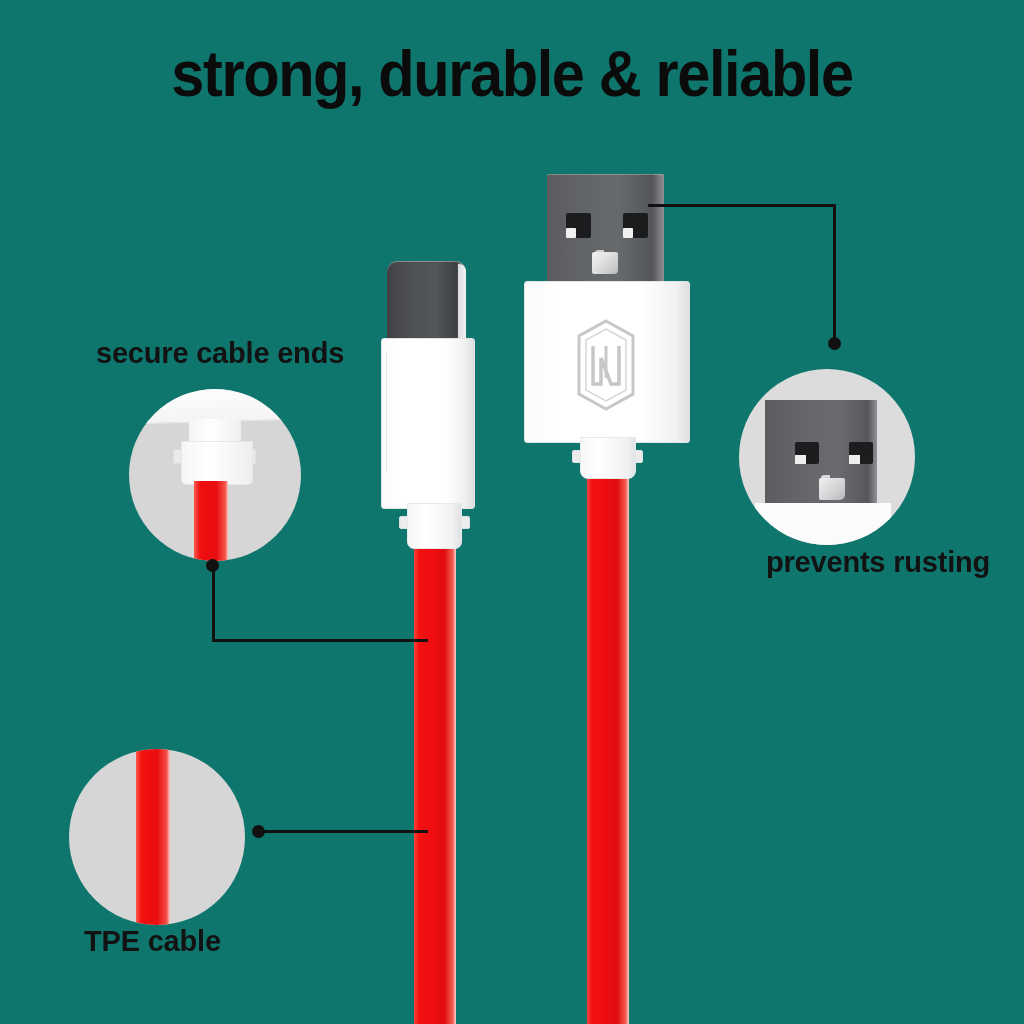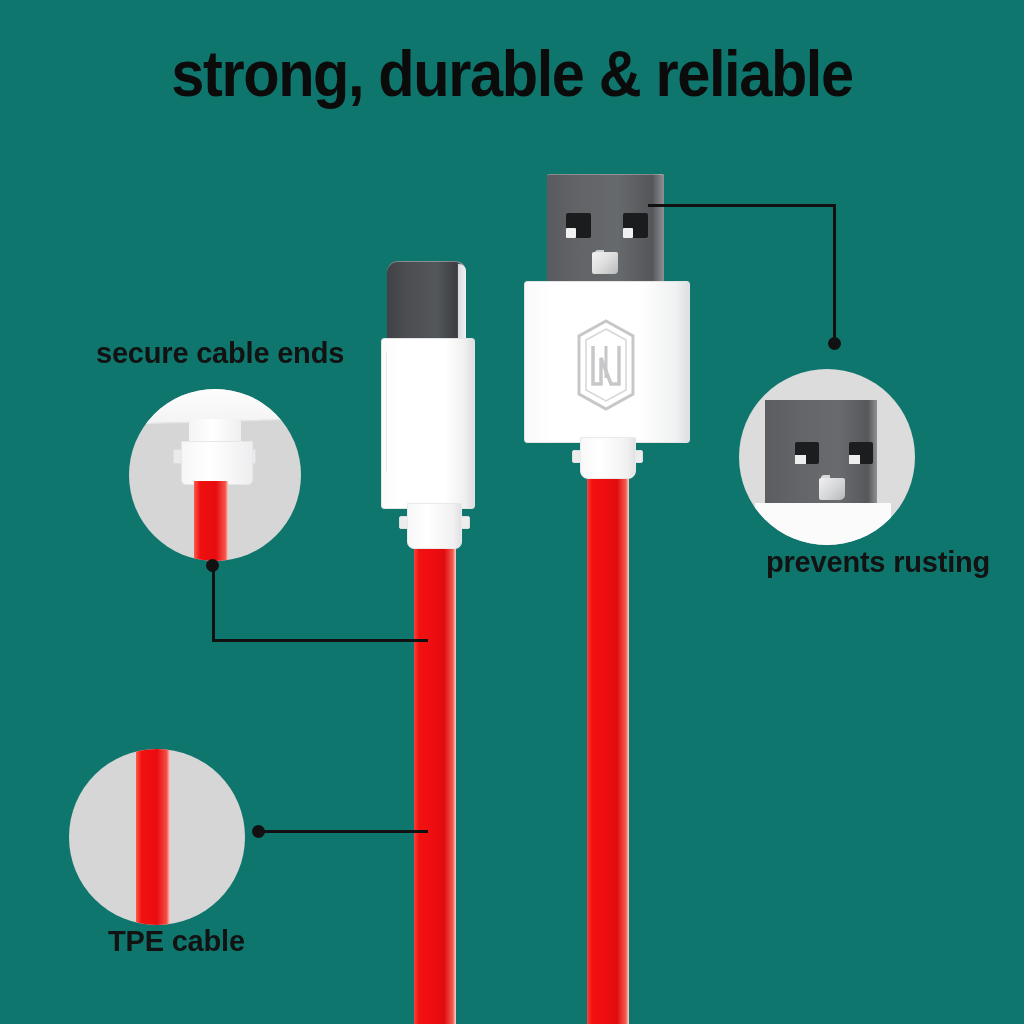--- a/index.html
+++ b/index.html
@@ -299,21 +299,21 @@
   .label {
     position: absolute;
     font-size: 29px;
     font-weight: bold;
     color: #121212;
     letter-spacing: -0.2px;
     white-space: nowrap;
   }
   .lb-secure { left: 96px;  top: 337px; }
   .lb-rust   { left: 726px; top: 546px; margin-left: 40px; }
-  .lb-tpe    { left: 108px;  top: 925px; }
+  .lb-tpe    { left: 84px;  top: 925px; }
 </style>
 </head>
 <body>
 
 <div id="stage">
 
   <div class="headline">strong, durable &amp; reliable</div>
 
   <div class="cable cable-left"></div>
   <div class="cable cable-right"></div>

